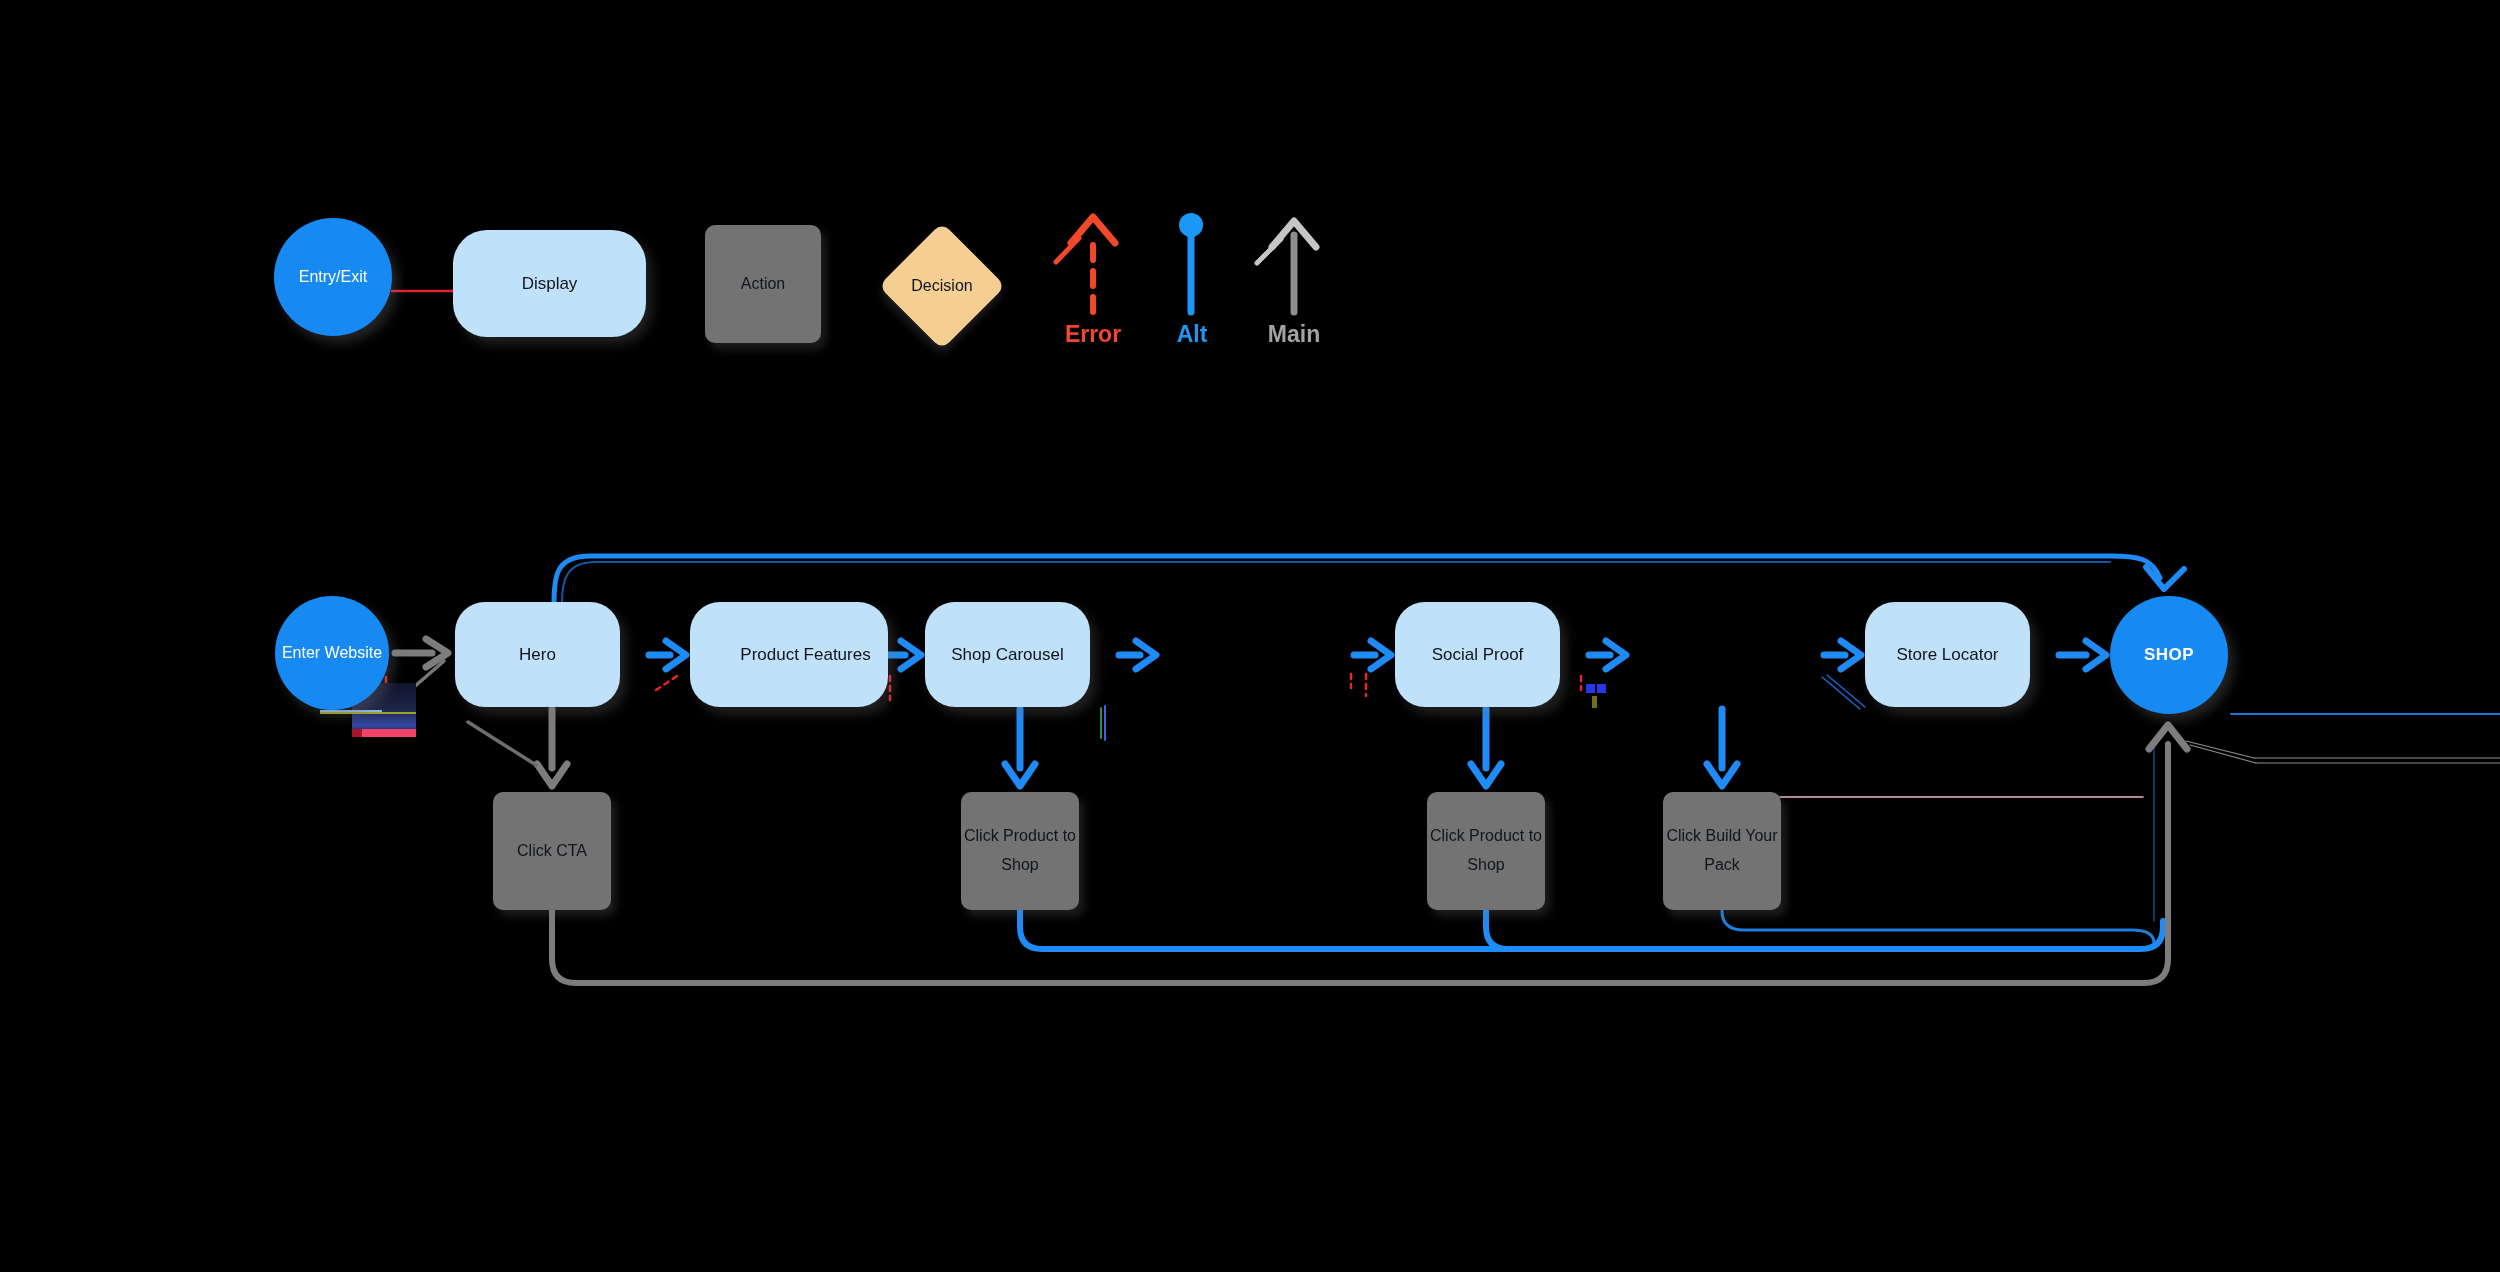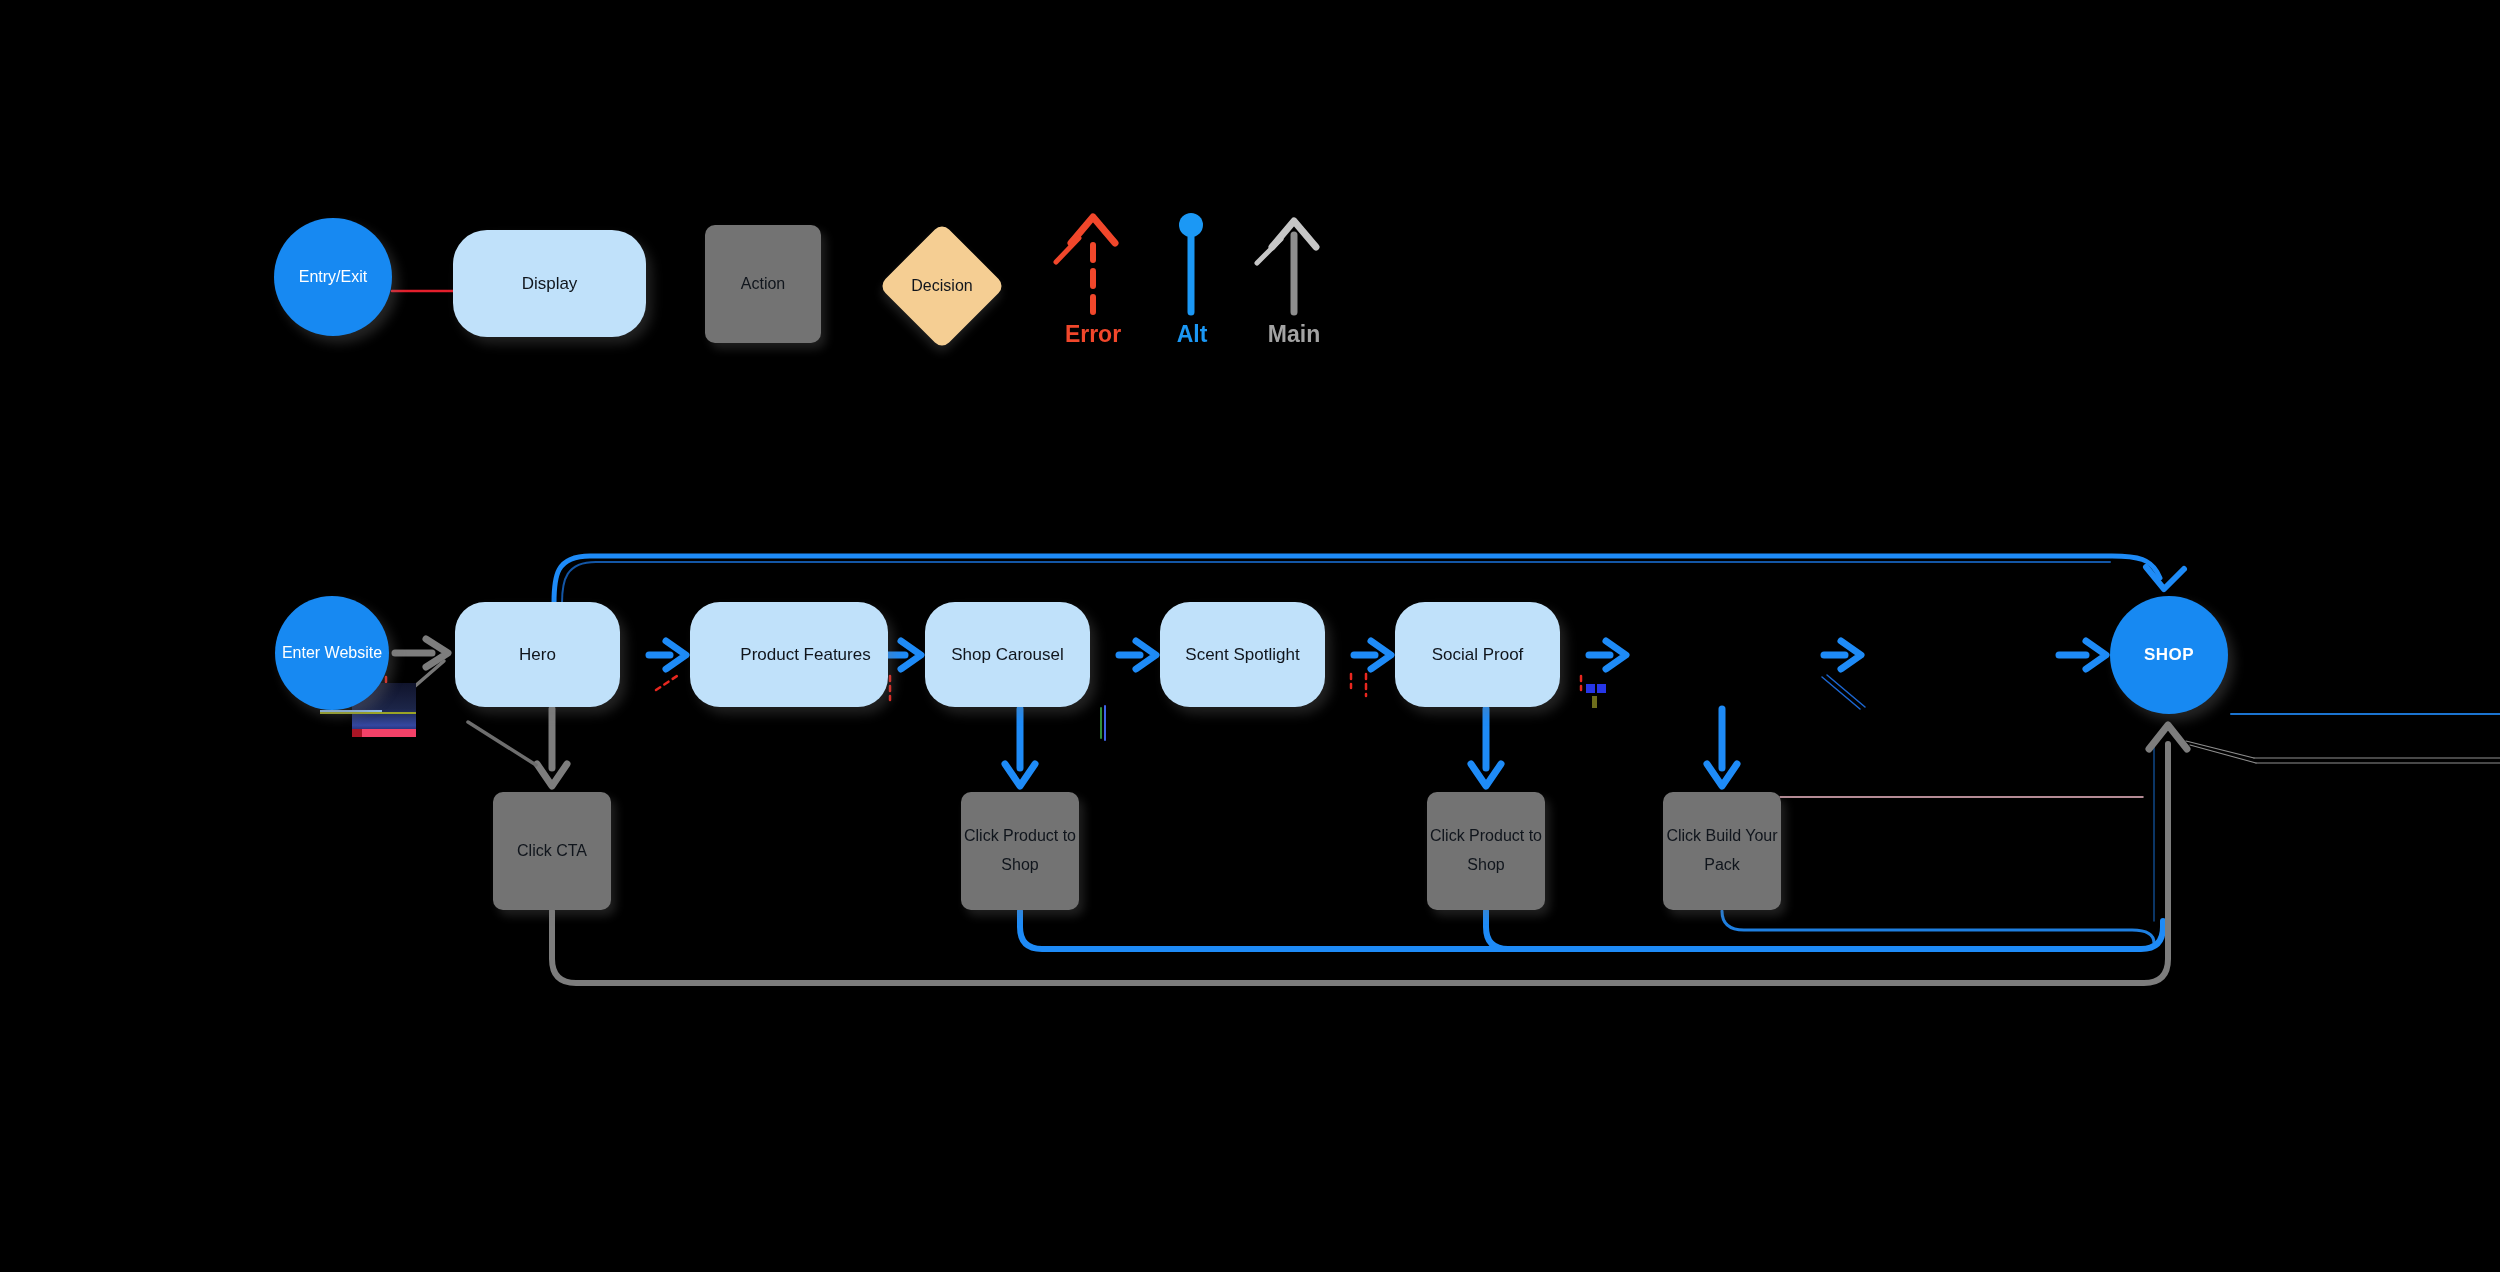--- a/index.html
+++ b/index.html
@@ -172,26 +172,26 @@
 
   <div class="node bbox" style="left:455px;top:602px;">
       <span>Hero</span>
     </div>
   <div class="node bbox" style="left:690px;top:602px;padding-left:33px;">
       <span>Product Features</span>
     </div>
   <div class="node bbox" style="left:925px;top:602px;">
       <span>Shop Carousel</span>
     </div>
-  <div class="node bbox" style="left:1160px;top:602px;">
-      <span>Scent Spotlight</span>
-    </div>
   <div class="node bbox" style="left:1395px;top:602px;">
       <span>Social Proof</span>
     </div>
+  <div class="node bbox" style="left:1865px;top:602px;">
+      <span>Store Locator</span>
+    </div>
 
   <div class="node circle-node" style="left:2110px;top:596px;width:118px;height:118px;">
     <span class="shop">SHOP</span>
     </div>
 
   <div class="node pbox" style="left:493px;top:792px;">
       <span>Click CTA</span>
     </div>
   <div class="node pbox" style="left:961px;top:792px;">
       <span>Click Product to Shop</span>

